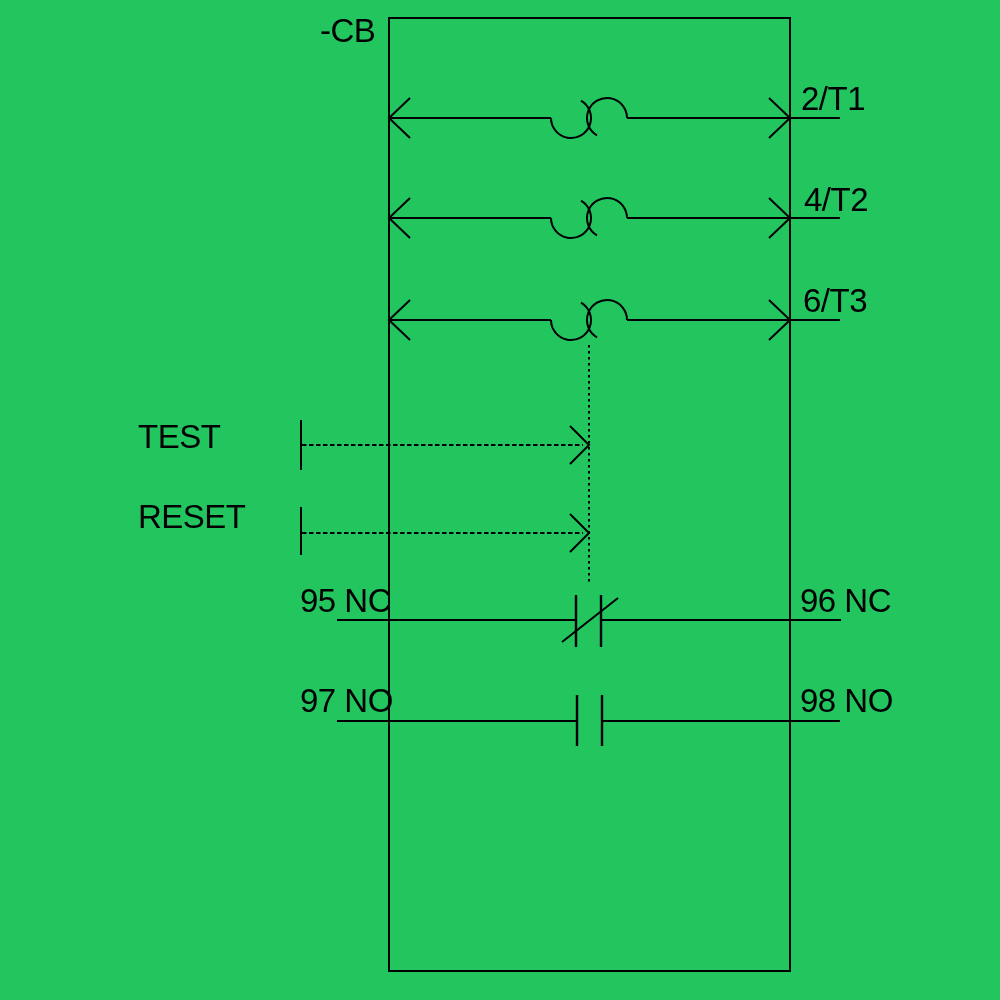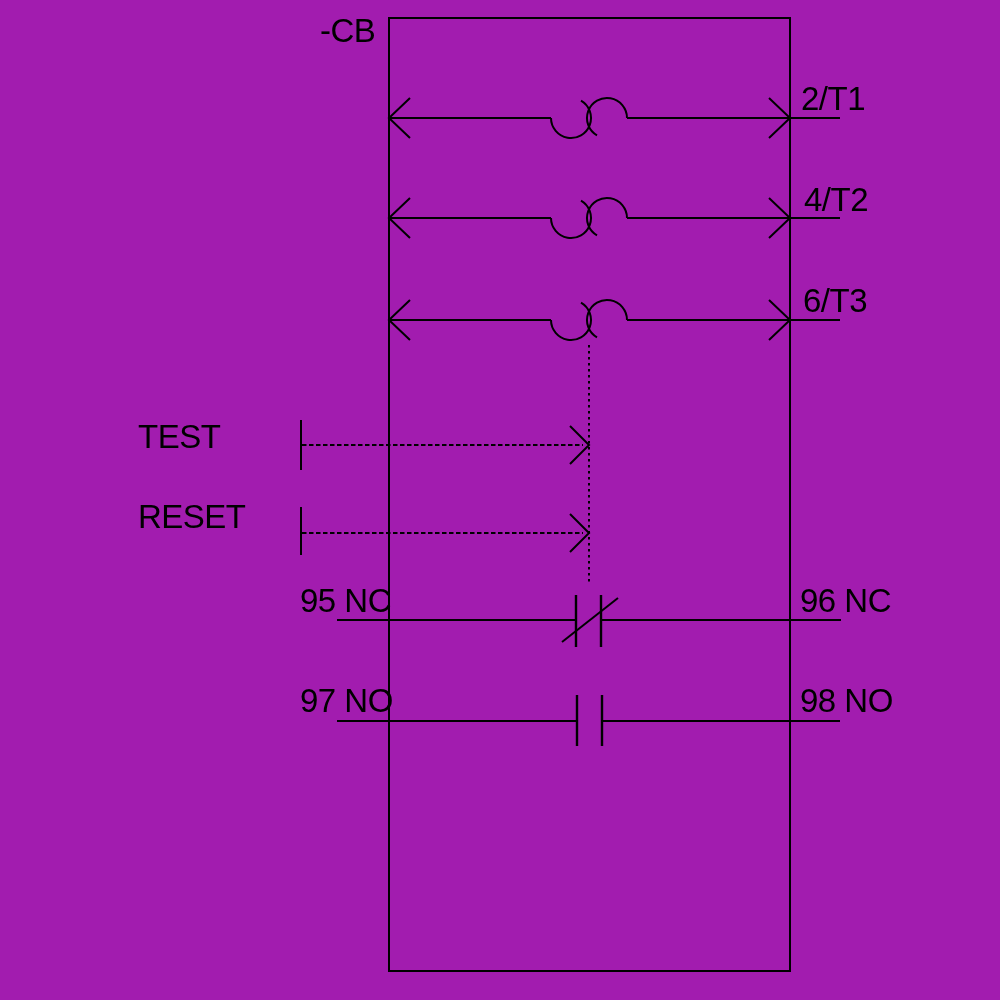--- a/index.html
+++ b/index.html
@@ -4,21 +4,21 @@
 <style>
   html, body {
     margin: 0;
     padding: 0;
     background: #ffffff;
   }
   .canvas {
     position: relative;
     width: 1000px;
     height: 1000px;
-    background: #a21caf;
+    background: #22c55e;
     font-family: "Liberation Sans", sans-serif;
   }
   svg { display: block; }
   .lbl {
     font-family: "Liberation Sans", sans-serif;
     font-size: 33px;
     fill: #000000;
     letter-spacing: -0.5px;
   }
   .stroke {

